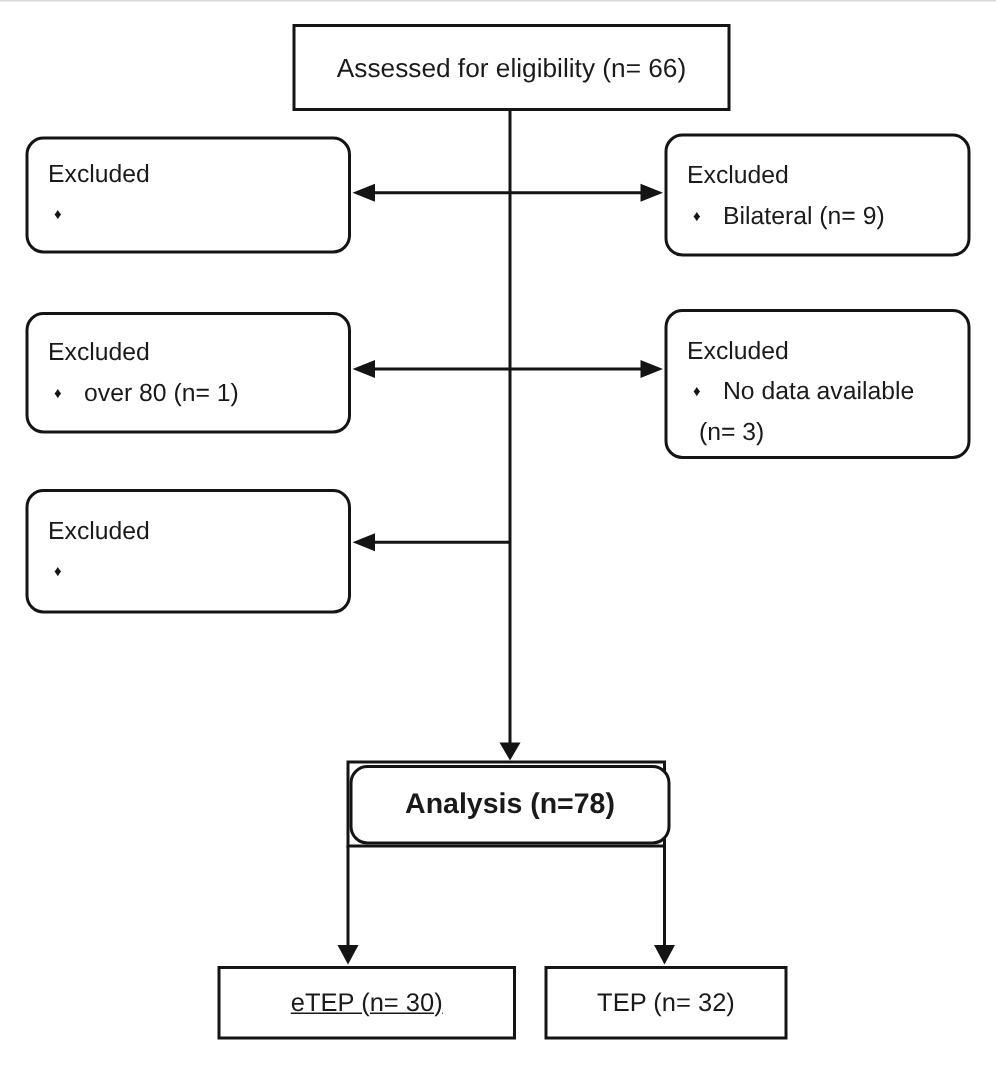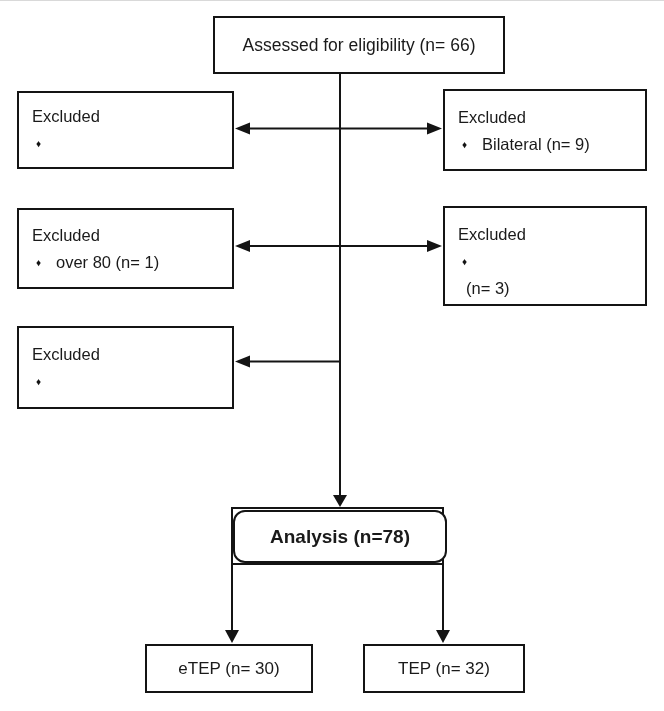--- a/index.html
+++ b/index.html
@@ -14,21 +14,21 @@
   }
   svg.connectors{position:absolute;left:0;top:0;z-index:1;}
   .box{
     position:absolute;z-index:2;box-sizing:border-box;
     background:#ffffff;border:2px solid #141414;
   }
   .center-text{
     display:flex;align-items:center;justify-content:center;
     text-align:center;font-size:17.5px;
   }
-  .excl{padding:10px 6px 0 13px;font-size:16.5px;line-height:27px;}
+  .excl{padding:10px 6px 0 13px;font-size:16.5px;line-height:27px;border-radius:12px;}
   .excl .title{display:block;}
   .bullet-row{display:flex;margin-left:4px;}
   .diamond{
     flex:0 0 20px;width:20px;font-size:10px;line-height:27px;
     color:#141414;
   }
   .item-text{flex:1;}
   .item-line2{display:block;margin-left:8px;}
   .analysis{
     border:2.5px solid #141414;border-radius:12px;
@@ -61,21 +61,21 @@
 
       <rect x="232" y="507" width="211" height="56" fill="none"></rect>
 
       <line x1="232" y1="563" x2="232" y2="630"></line>
       <polygon points="232,642 225,629 239,629" stroke="none"></polygon>
       <line x1="443" y1="563" x2="443" y2="630"></line>
       <polygon points="443,642 436,629 450,629" stroke="none"></polygon>
     </g>
   </svg>
 
-  <div class="box center-text" style="left:213px;top:15px;width:292px;height:58px;">
+  <div class="box center-text" style="left:195px;top:15px;width:292px;height:58px;">
     <span>Assessed for eligibility (n= 66)</span>
   </div>
 
   <div class="box excl" style="left:17px;top:90px;width:217px;height:78px;">
     <span class="title">Excluded</span>
     <span class="bullet-row">
       <span class="diamond">♦</span>
     </span>
   </div>
 
@@ -92,35 +92,36 @@
     <span class="bullet-row">
       <span class="diamond">♦</span>
       <span class="item-text">over 80 (n= 1)</span>
     </span>
   </div>
 
   <div class="box excl" style="left:443px;top:205px;width:204px;height:100px;padding-top:13px;">
     <span class="title">Excluded</span>
     <span class="bullet-row">
       <span class="diamond">♦</span>
+      <span class="item-text">No data available</span>
     </span>
     <span class="item-line2">(n= 3)</span>
   </div>
 
   <div class="box excl" style="left:17px;top:325px;width:217px;height:83px;padding-top:13px;">
     <span class="title">Excluded</span>
     <span class="bullet-row">
       <span class="diamond">♦</span>
     </span>
   </div>
 
   <div class="box analysis" style="left:233px;top:509px;width:214px;height:53px;">
     <span>Analysis (n=78)</span>
   </div>
 
-  <div class="box center-text outcome" style="left:145px;top:643px;width:168px;height:49px;">
+  <div class="box center-text outcome" style="left:145px;top:643px;width:199px;height:49px;text-decoration:underline;">
     <span>eTEP (n= 30)</span>
   </div>
   <div class="box center-text outcome" style="left:363px;top:643px;width:162px;height:49px;">
     <span>TEP (n= 32)</span>
   </div>
 
 </div>
 
 </body></html>

